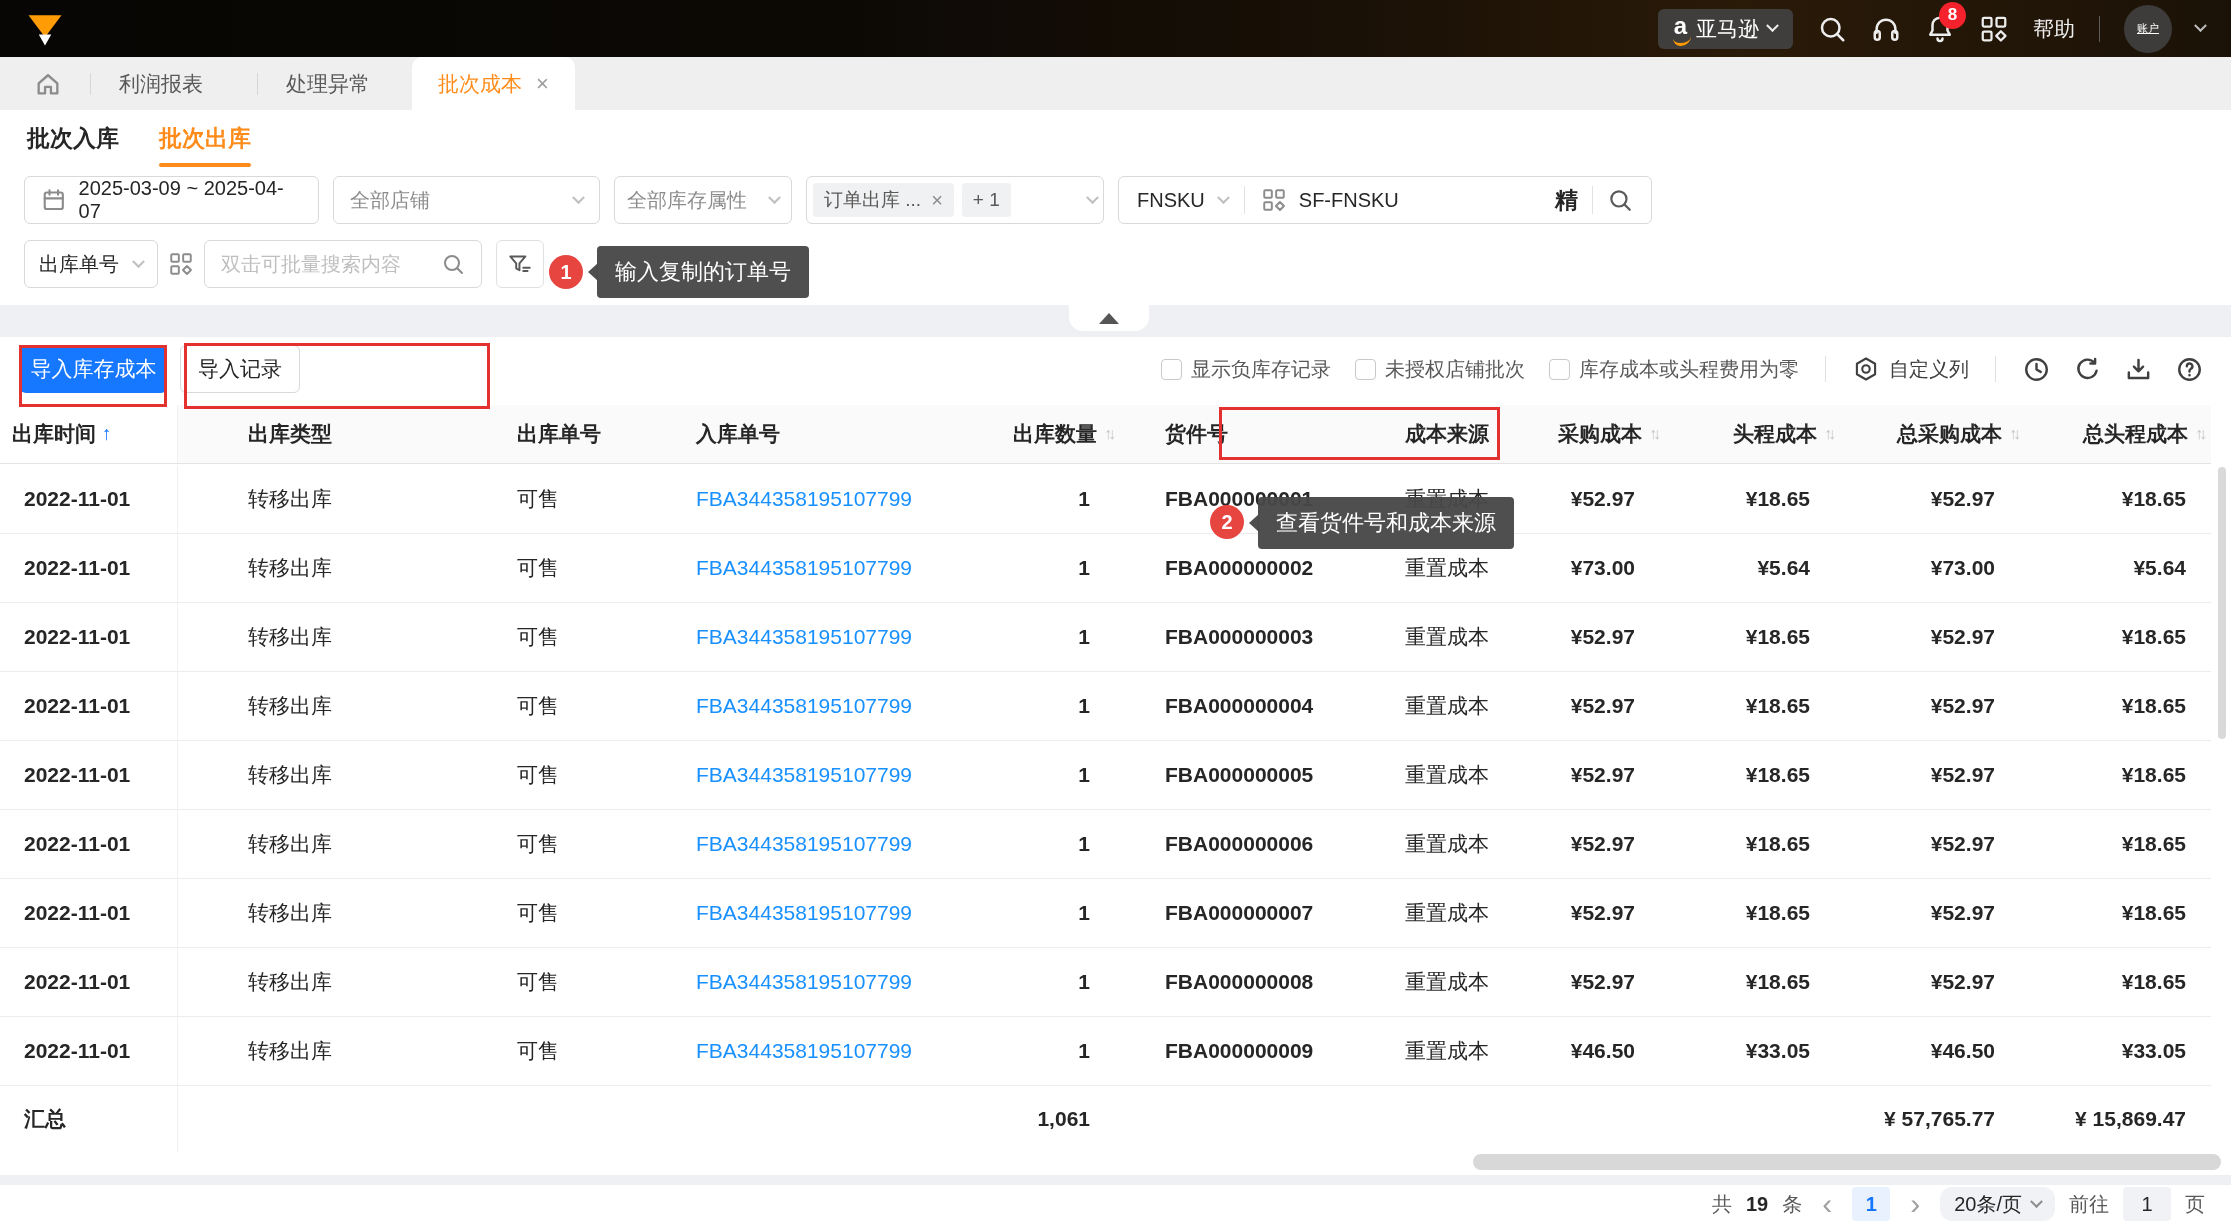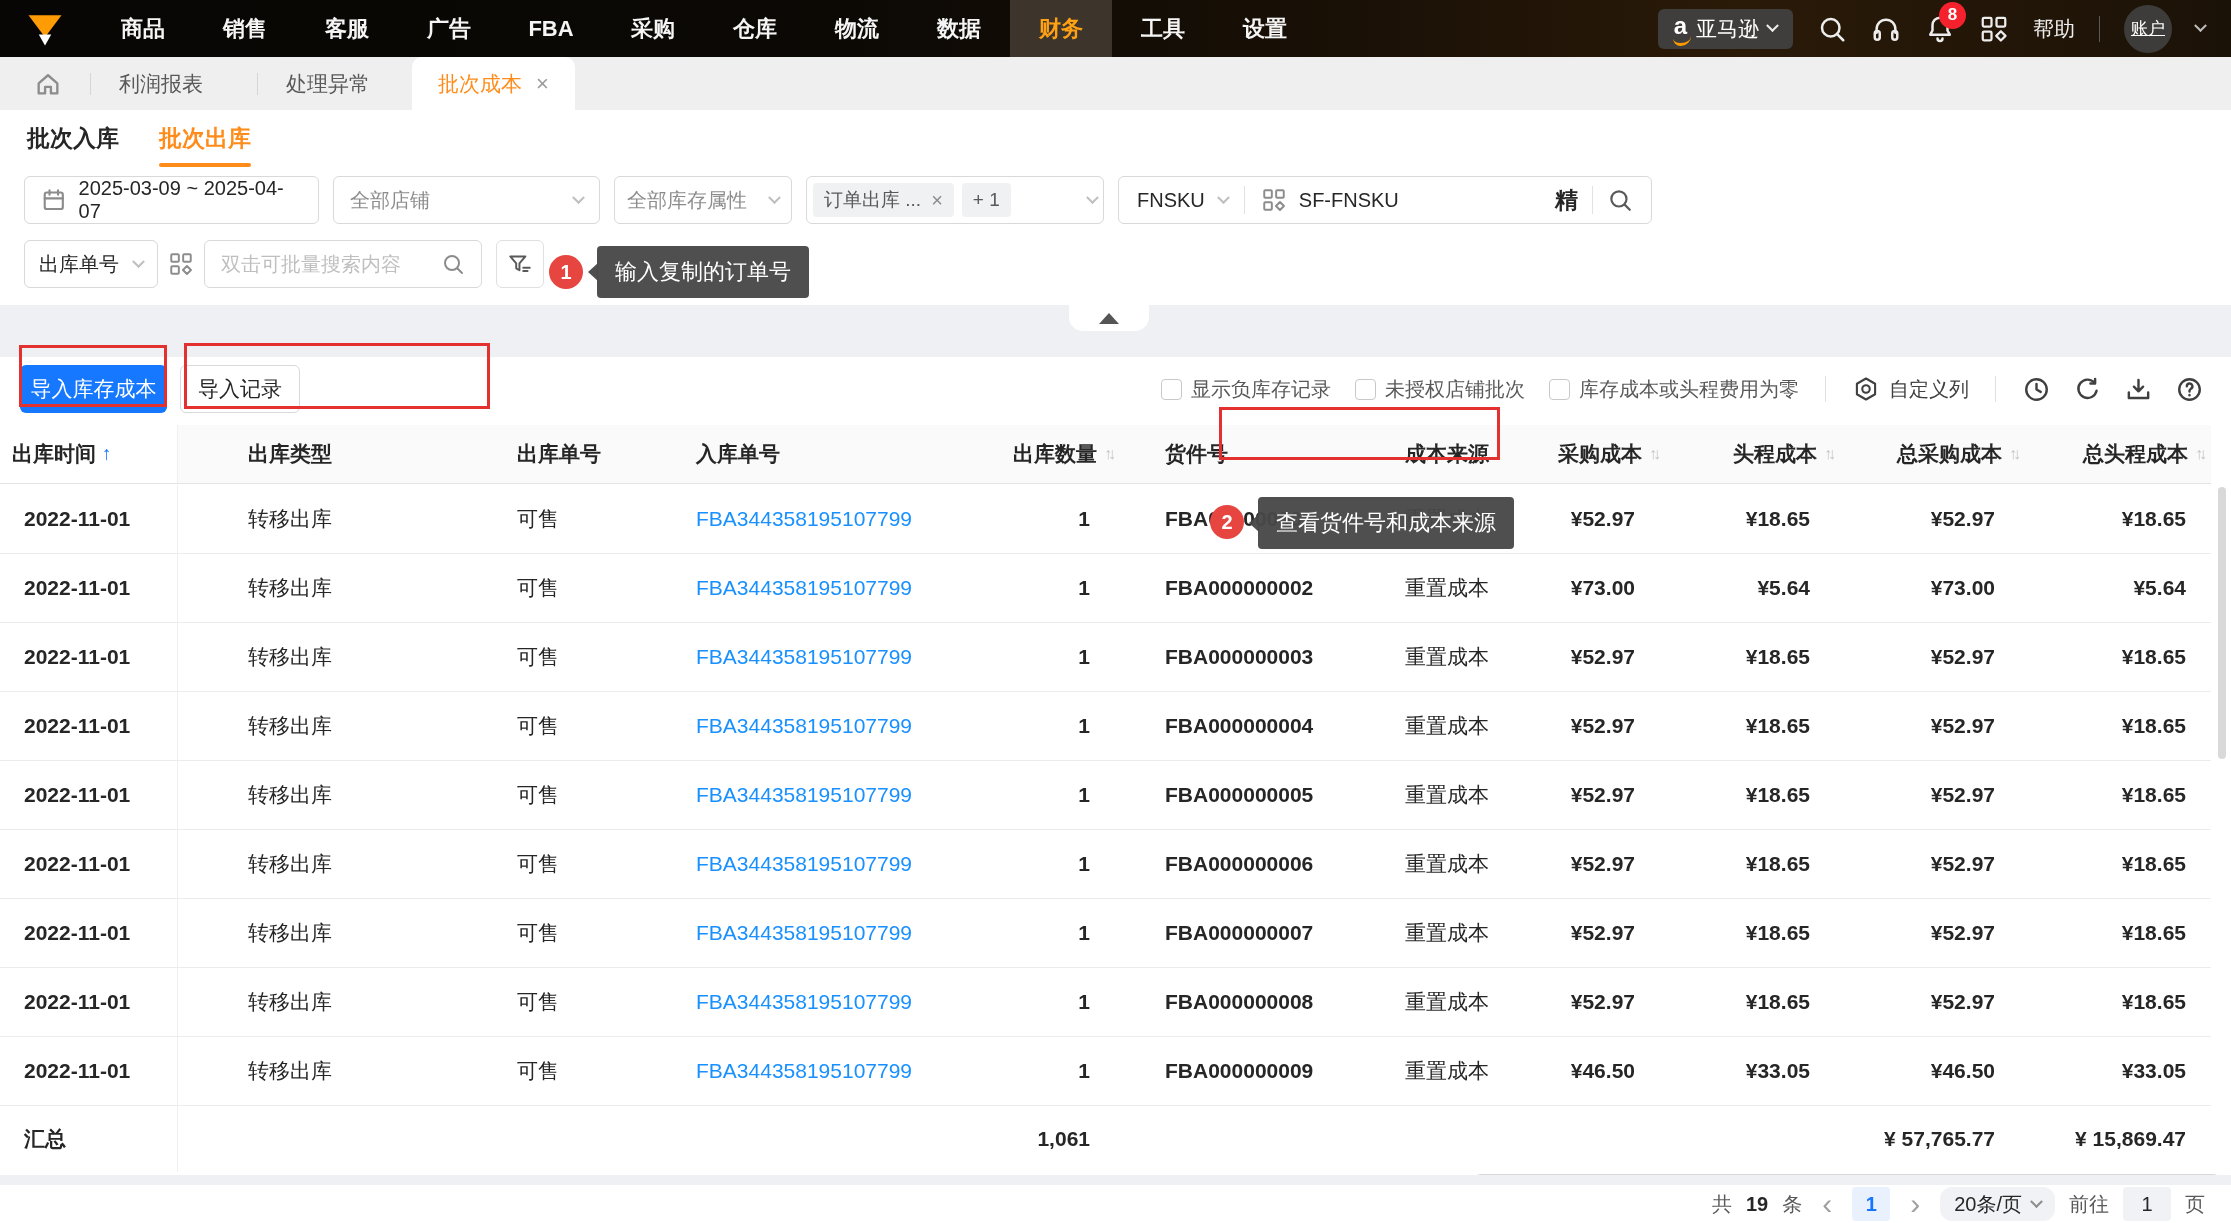--- a/index.html
+++ b/index.html
@@ -24,21 +24,21 @@
   .mk-label{font-size:21px;color:#fff;}
   .cv{display:inline-block;width:9px;height:9px;border-right:2px solid currentColor;border-bottom:2px solid currentColor;
     transform:rotate(45deg) translate(-2px,-2px);}
   .icbtn{display:flex;align-items:center;justify-content:center;cursor:pointer;color:#ededed;}
   .bell-wrap{position:relative;}
   .badge{position:absolute;top:-12px;left:14px;min-width:27px;height:27px;border-radius:14px;background:#f5222d;
     color:#fff;font-size:17px;font-weight:700;display:flex;align-items:center;justify-content:center;padding:0 6px;}
   .nav-help{font-size:21px;cursor:pointer;}
   .nav-divider{width:1px;height:26px;background:#5a5a5a;}
   .avatar{width:48px;height:48px;border-radius:50%;background:#3d3c3b;display:flex;align-items:center;justify-content:center;
-    font-size:17px;color:#fff;cursor:pointer;text-decoration:underline;}
+    font-size:11px;color:#fff;cursor:pointer;text-decoration:underline;}
 
   
   .tabbar{position:absolute;top:57px;left:0;width:2231px;height:53px;background:#efefef;display:flex;align-items:center;}
   .tb-home{margin-left:34px;color:#8c8c8c;cursor:pointer;display:flex;}
   .tb-div{width:1px;height:22px;background:#d6d6d6;margin:0 28px;}
   .tb-link{font-size:21px;color:#595959;cursor:pointer;}
   .tab-active{height:53px;margin-left:42px;background:#fff;border-radius:10px 10px 0 0;display:flex;align-items:center;
     padding:0 26px;gap:14px;}
   .tab-active .t-label{color:#ff8c1a;font-size:21px;}
   .tab-close{color:#9b9b9b;font-size:22px;cursor:pointer;line-height:1;}
@@ -64,21 +64,21 @@
   .funnel-btn{width:48px;height:48px;border:1px solid #e0e0e0;border-radius:6px;display:flex;align-items:center;
     justify-content:center;color:#595959;margin-left:14px;cursor:pointer;background:#fff;}
 
   
   .gap-band{position:absolute;top:305px;left:0;width:2231px;height:32px;background:#eef0f3;}
   .collapse-handle{position:absolute;top:0;left:1069px;width:80px;height:26px;background:#fff;
     border-radius:0 0 14px 14px;display:flex;align-items:center;justify-content:center;cursor:pointer;}
   .tri-up{width:0;height:0;border-left:10px solid transparent;border-right:10px solid transparent;border-bottom:11px solid #555;}
 
   
-  .panel-main{position:absolute;top:337px;left:0;width:2231px;height:838px;background:#fff;margin-top:20px;}
+  .panel-main{position:absolute;top:337px;left:0;width:2231px;height:838px;background:#fff;}
   .btn-blue{position:absolute;left:20px;top:8px;width:147px;height:48px;background:#1677ff;border:none;border-radius:6px;
     color:#fff;font-size:21px;font-family:inherit;cursor:pointer;}
   .btn-white{position:absolute;left:180px;top:8px;width:120px;height:48px;background:#fff;border:1px solid #d9d9d9;
     border-radius:6px;color:#262626;font-size:21px;font-family:inherit;cursor:pointer;}
   .toolbar-right{position:absolute;right:27px;top:8px;height:48px;display:flex;align-items:center;gap:22px;color:#404040;}
   .cbg{display:flex;align-items:center;gap:9px;cursor:pointer;}
   .cbx{width:21px;height:21px;border:1.5px solid #c9c9c9;border-radius:4px;background:#fff;}
   .cbl{font-size:20px;color:#595959;}
   .tb-vdiv{width:1px;height:26px;background:#e0e0e0;margin:0 4px;}
   .cstm{display:flex;align-items:center;gap:9px;font-size:20px;color:#404040;cursor:pointer;}
@@ -143,34 +143,20 @@
 
 <div class="page">
 
   <div class="topnav">
     <div class="logo">
       <svg width="44" height="44" viewBox="0 0 32 32">
         <path d="M4 6h24L16 22z" fill="#ff9b05"></path>
         <path d="M11.5 20h9L16 28z" fill="#ffffff"></path>
       </svg>
     </div>
-    <div class="nav-items" id="nav-items">
-        <div class="nav-item">商品</div>
-        <div class="nav-item">销售</div>
-        <div class="nav-item">客服</div>
-        <div class="nav-item">广告</div>
-        <div class="nav-item">FBA</div>
-        <div class="nav-item">采购</div>
-        <div class="nav-item">仓库</div>
-        <div class="nav-item">物流</div>
-        <div class="nav-item">数据</div>
-        <div class="nav-item active">财务</div>
-        <div class="nav-item">工具</div>
-        <div class="nav-item">设置</div>
-      </div>
     <div class="nav-right">
       <div class="mk-btn">
         <span class="amz-a">a</span>
         <span class="mk-label">亚马逊</span>
         <span class="cv"></span>
       </div>
       <span class="icbtn">
         <svg width="30" height="30" viewBox="0 0 24 24" class="ic">
             <circle cx="11" cy="11" r="7"></circle>
             <path d="M16.5 16.5 21 21"></path>

